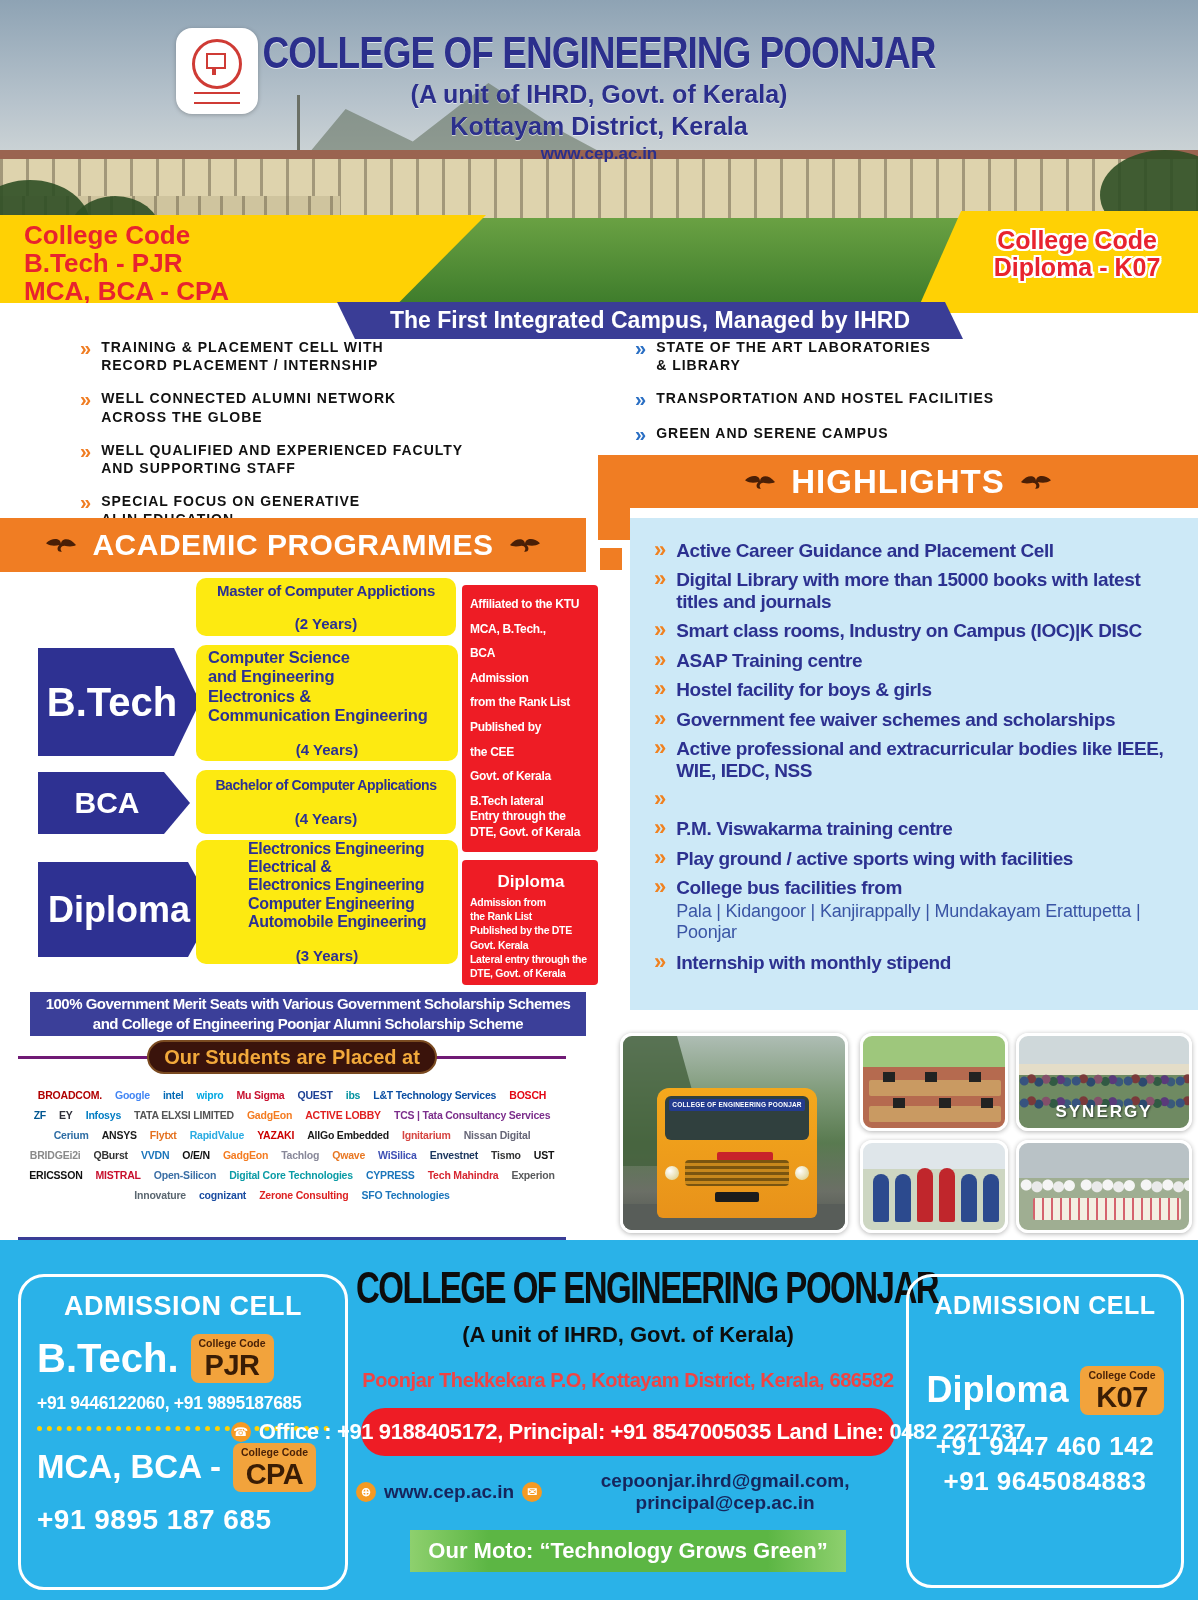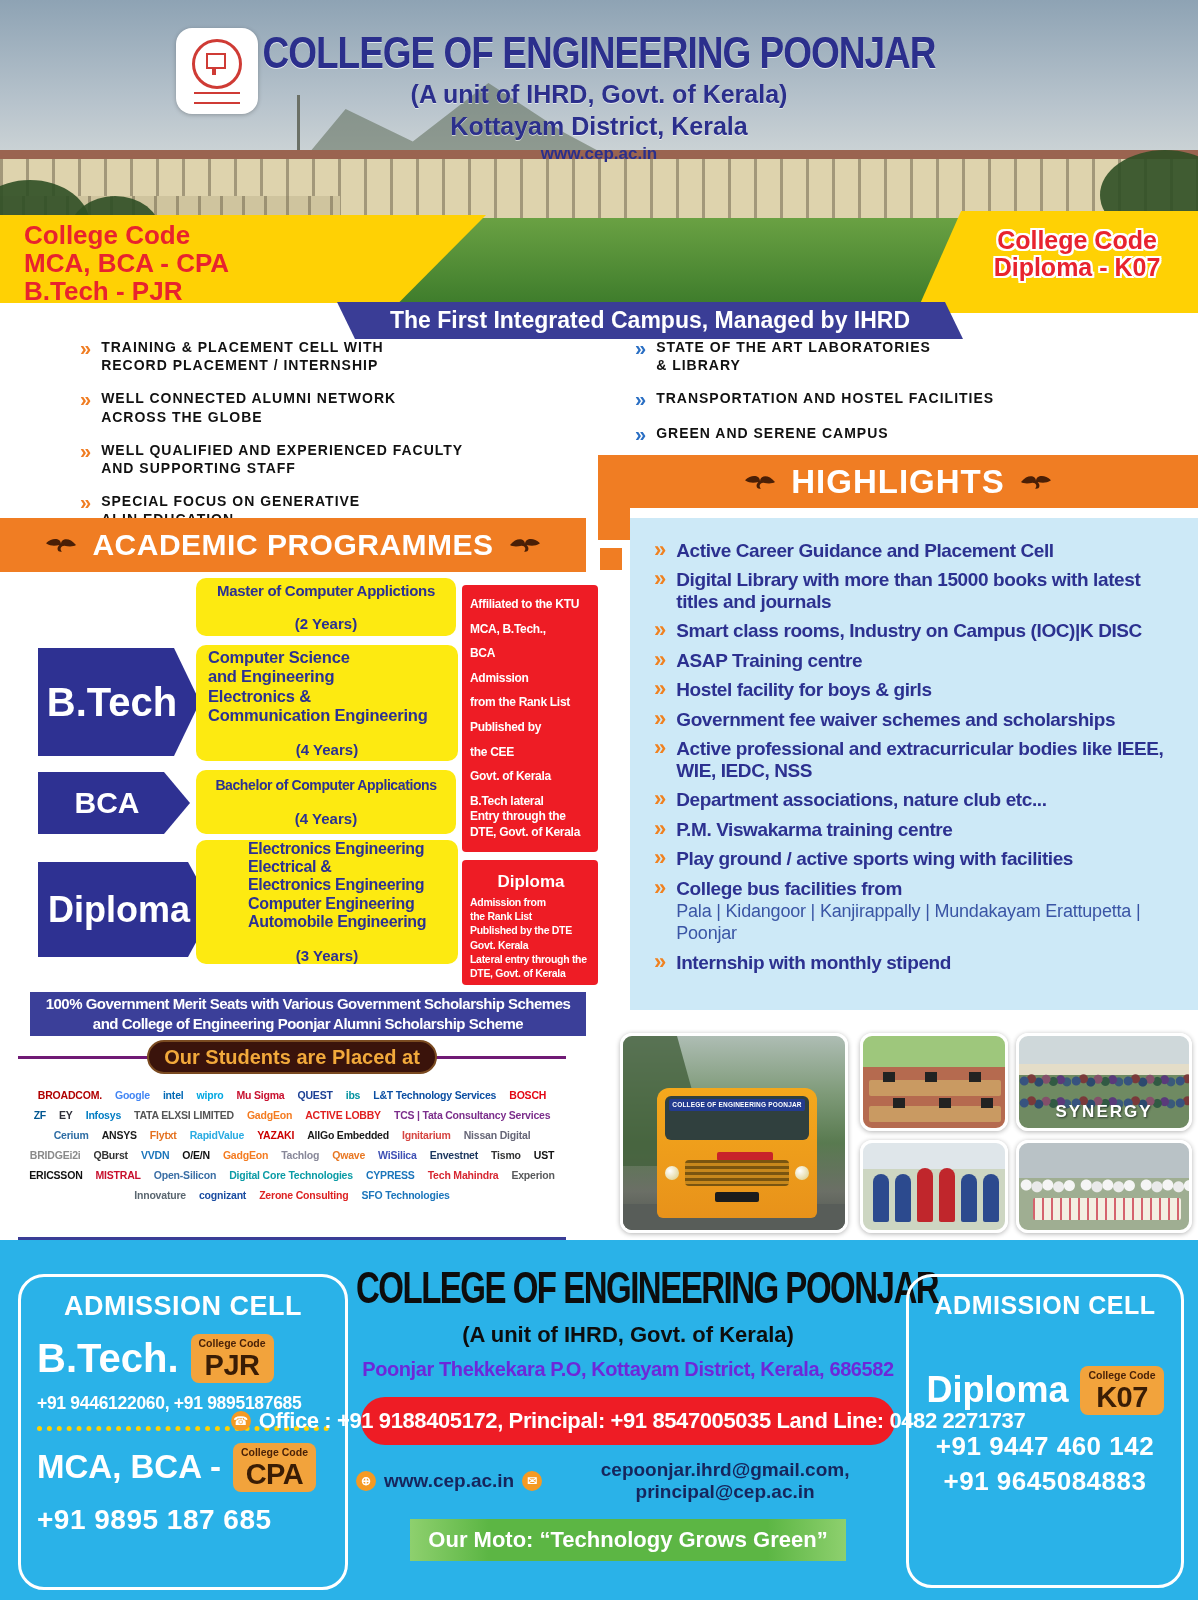--- a/index.html
+++ b/index.html
@@ -149,21 +149,21 @@
   .code-badge .cb-top{font-size:10.5px;font-weight:800;color:#4a2208;line-height:1.1;}
   .code-badge .cb-code{font-size:29px;font-weight:900;color:#3a1d05;line-height:1.05;letter-spacing:-.5px;}
   .phones{color:#fff;font-size:17.5px;font-weight:800;margin-top:10px;letter-spacing:-.3px;white-space:nowrap;}
   .dot-div{border-top:5px dotted #ffd103;margin:12px 0 4px 0;}
   .phone-big{color:#fff;font-size:28px;font-weight:900;margin-top:12px;letter-spacing:.5px;}
   .r-phones{list-style:none;margin:14px 0 0;padding:0;color:#fff;font-size:26px;font-weight:900;line-height:1.35;letter-spacing:.5px;}
 
   .f-center{left:356px;top:1262px;width:544px;text-align:center;}
   .fc-title{color:#0d0d0d;font-size:33px;font-weight:900;letter-spacing:-1.5px;transform:scaleY(1.35);transform-origin:top;white-space:nowrap;}
   .fc-sub{color:#0d0d0d;font-size:22px;font-weight:800;margin-top:22px;}
-  .fc-addr{color:#6d28d9;font-size:20px;font-weight:800;margin-top:10px;letter-spacing:-.4px;}
+  .fc-addr{color:#ef4444;font-size:20px;font-weight:800;margin-top:21px;letter-spacing:-.4px;}
   .red-pill{margin:16px auto 0;width:534px;background:#ee1c25;border-radius:24px;display:flex;align-items:center;justify-content:center;gap:8px;
     padding:11px 8px;box-sizing:border-box;}
   .pill-text{color:#fff;font-size:22px;font-weight:700;letter-spacing:-.4px;white-space:nowrap;}
   .mini-ic{display:inline-flex;align-items:center;justify-content:center;width:20px;height:20px;border-radius:50%;
     background:#f59a23;color:#fff;font-size:12px;flex:0 0 auto;}
   .web-row{display:flex;align-items:center;justify-content:center;gap:8px;margin-top:14px;color:#16255c;font-size:19px;font-weight:800;}
   .green-bar{margin:16px auto 0;width:404px;background:linear-gradient(90deg,#8ed06e,#5cb644 18% 82%,#8ed06e);
     color:#fff;font-size:22px;font-weight:800;padding:8px 16px;}
 </style>
 </head>
@@ -187,22 +187,22 @@
     <div class="emblem-lines"></div>
   </div>
 
   <div class="abs hero-title">COLLEGE OF ENGINEERING POONJAR</div>
   <div class="abs hero-sub">(A unit of IHRD, Govt. of Kerala)</div>
   <div class="abs hero-dist">Kottayam District, Kerala</div>
   <div class="abs hero-web">www.cep.ac.in</div>
 
   <div class="abs banner banner-left">
       <div>College Code</div>
+      <div>B.Tech - PJR</div>
       <div>MCA, BCA - CPA</div>
-      <div>B.Tech - PJR</div>
     </div>
   <div class="abs banner banner-right">
       <div>College Code</div>
       <div>Diploma - K07</div>
     </div>
 
   <div class="abs ribbon">
     <span>The First Integrated Campus, Managed by IHRD</span>
   </div>
 
@@ -307,24 +307,20 @@
       </li>
         <li class="hl-item">
         <span class="hl-chev">»</span>
         <span>
           <span class="hl-text">Active professional and extracurricular bodies like IEEE, WIE, IEDC, NSS</span>
           
         </span>
       </li>
         <li class="hl-item">
         <span class="hl-chev">»</span>
-        <span>
-          <span class="hl-text">Department associations, nature club etc...</span>
-          
-        </span>
       </li>
         <li class="hl-item">
         <span class="hl-chev">»</span>
         <span>
           <span class="hl-text">P.M. Viswakarma training centre</span>
           
         </span>
       </li>
         <li class="hl-item">
         <span class="hl-chev">»</span>

